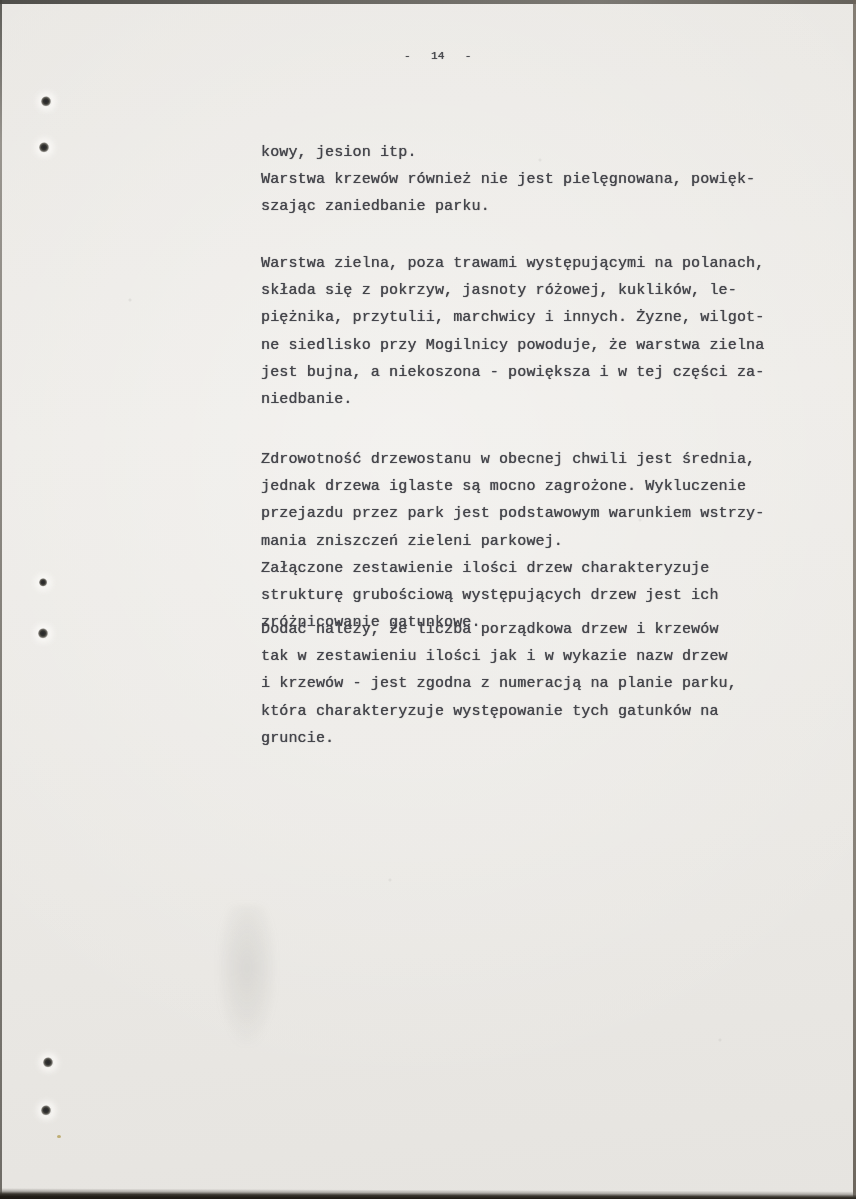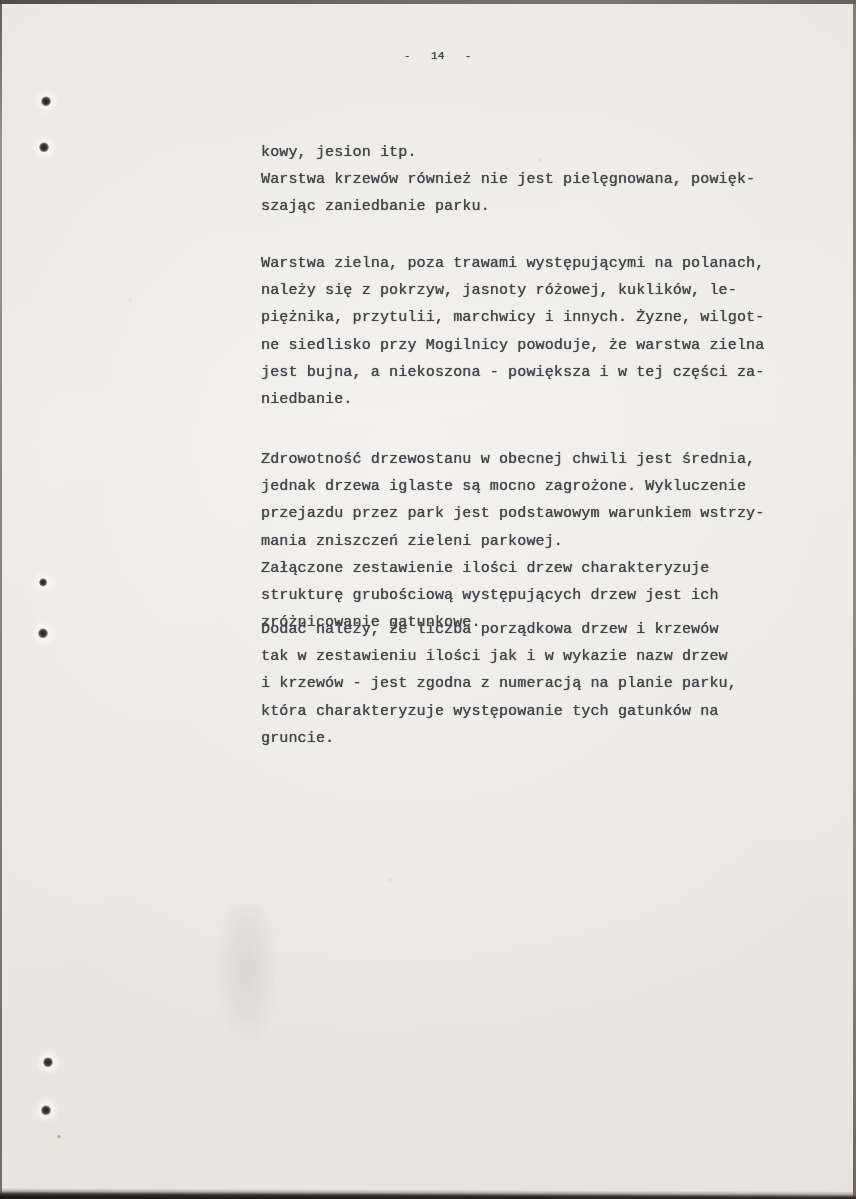--- a/index.html
+++ b/index.html
@@ -120,21 +120,21 @@
 
   <div class="grain"></div>
 
   <div class="page-number">-   14   -</div>
 
   <div class="text-block">
     <div class="para para-1">kowy, jesion itp.
 Warstwa krzewów również nie jest pielęgnowana, powięk-
 szając zaniedbanie parku.</div>
     <div class="para para-2">Warstwa zielna, poza trawami występującymi na polanach,
-należy się z pokrzyw, jasnoty różowej, kuklików, le-
+składa się z pokrzyw, jasnoty różowej, kuklików, le-
 piężnika, przytulii, marchwicy i innych. Żyzne, wilgot-
 ne siedlisko przy Mogilnicy powoduje, że warstwa zielna
 jest bujna, a niekoszona - powiększa i w tej części za-
 niedbanie.</div>
     <div class="para para-3">Zdrowotność drzewostanu w obecnej chwili jest średnia,
 jednak drzewa iglaste są mocno zagrożone. Wykluczenie
 przejazdu przez park jest podstawowym warunkiem wstrzy-
 mania zniszczeń zieleni parkowej.</div>
     <div class="para para-4">Załączone zestawienie ilości drzew charakteryzuje
 strukturę grubościową występujących drzew jest ich

